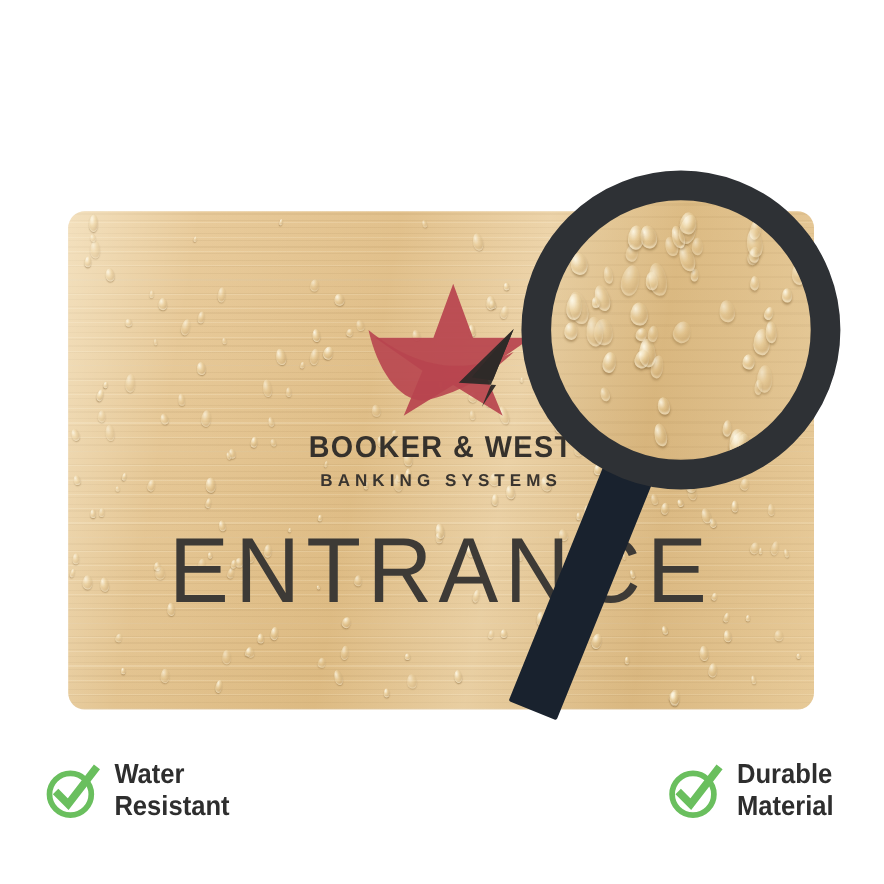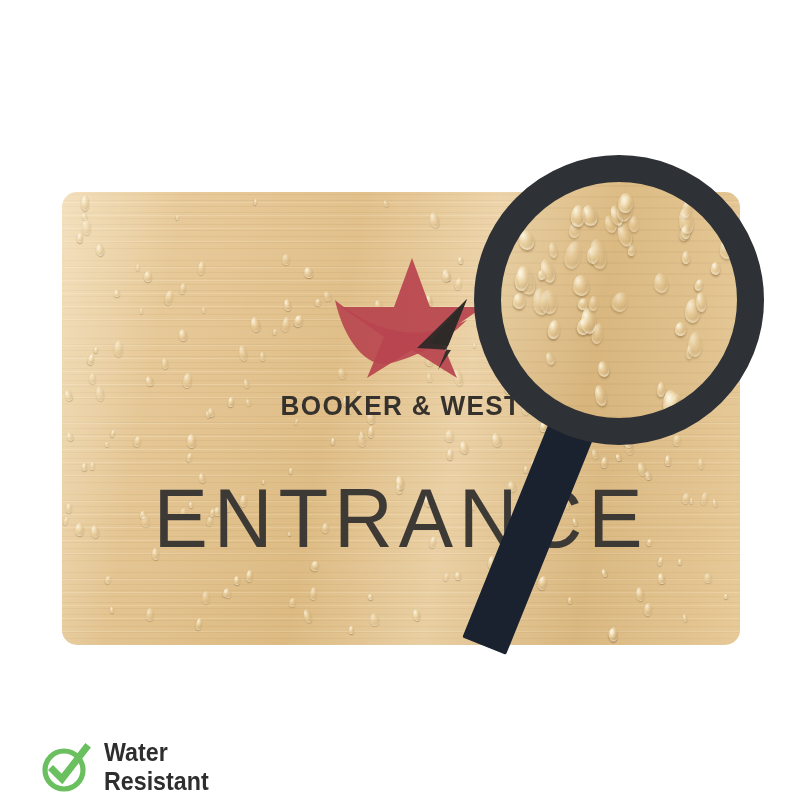--- a/index.html
+++ b/index.html
@@ -221,21 +221,20 @@
     top: 690px;
     width: 724px;
     display: flex;
     justify-content: space-between;
     align-items: flex-start;
   }
   .feature {
     display: flex;
     align-items: flex-start;
     gap: 12px;
-    margin-top: 48px;
   }
   .feature-icon {
     flex: 0 0 auto;
     width: 52px;
     height: 52px;
     margin-top: 4px;
   }
   .feature-label {
     font-family: "Liberation Sans", sans-serif;
     font-size: 25px;
@@ -451,20 +450,21 @@
     <div id="logo-group">
 
       <svg id="logo-mark" viewBox="0 0 190 125">
         <path d="M95 4 L113 53 L166 53 L123 83 L140 124 L95 96 L50 124 L67 83 L24 53 L77 53 Z" fill="#b8454f" opacity="0.93"></path>
         <path d="M18 46 C52 74 96 92 150 66 C128 88 98 104 70 110 C46 112 26 82 18 46 Z" fill="#b8454f" opacity="0.9"></path>
         <path d="M150 45 L100 94 L134 96 L121 116 Z" fill="#2e2a28" opacity="0.95"></path>
         <path d="M150 45 L112 89 L131 92 Z" fill="#2e2a28"></path>
       </svg>
 
       <div id="brand-name">BOOKER &amp; WEST</div>
+      <div id="brand-sub">BANKING SYSTEMS</div>
       <div id="sign-word">ENTRANCE</div>
     </div>
   </div>
 
   <div id="magnifier">
     <div id="mag-handle"></div>
     <div id="mag-collar"></div>
     <div id="mag-lens">
       <div class="droplets" id="lens-droplets">
           <i class="drop" style="left:65.02%;top:38.73%;width:13.7px;height:20.1px;transform:rotate(-6.1deg);opacity:0.65"></i>
@@ -531,16 +531,24 @@
     <div class="feature">
       <svg class="feature-icon" viewBox="0 0 52 52">
         <circle cx="24" cy="28" r="19" fill="none" stroke="#6ABF5E" stroke-width="5.2"></circle>
         <path d="M13 28 L22 37 L46 6" fill="none" stroke="#6ABF5E" stroke-width="7" stroke-linecap="square" stroke-linejoin="miter"></path>
       </svg>
       <div class="feature-label">Water
 Resistant</div>
     </div>
 
 
+    <div class="feature">
+      <svg class="feature-icon" viewBox="0 0 52 52">
+        <circle cx="24" cy="28" r="19" fill="none" stroke="#6ABF5E" stroke-width="5.2"></circle>
+        <path d="M13 28 L22 37 L46 6" fill="none" stroke="#6ABF5E" stroke-width="7" stroke-linecap="square" stroke-linejoin="miter"></path>
+      </svg>
+      <div class="feature-label">Durable
+Material</div>
+    </div>
 
   </div>
 
 </div>
 
 </body></html>

